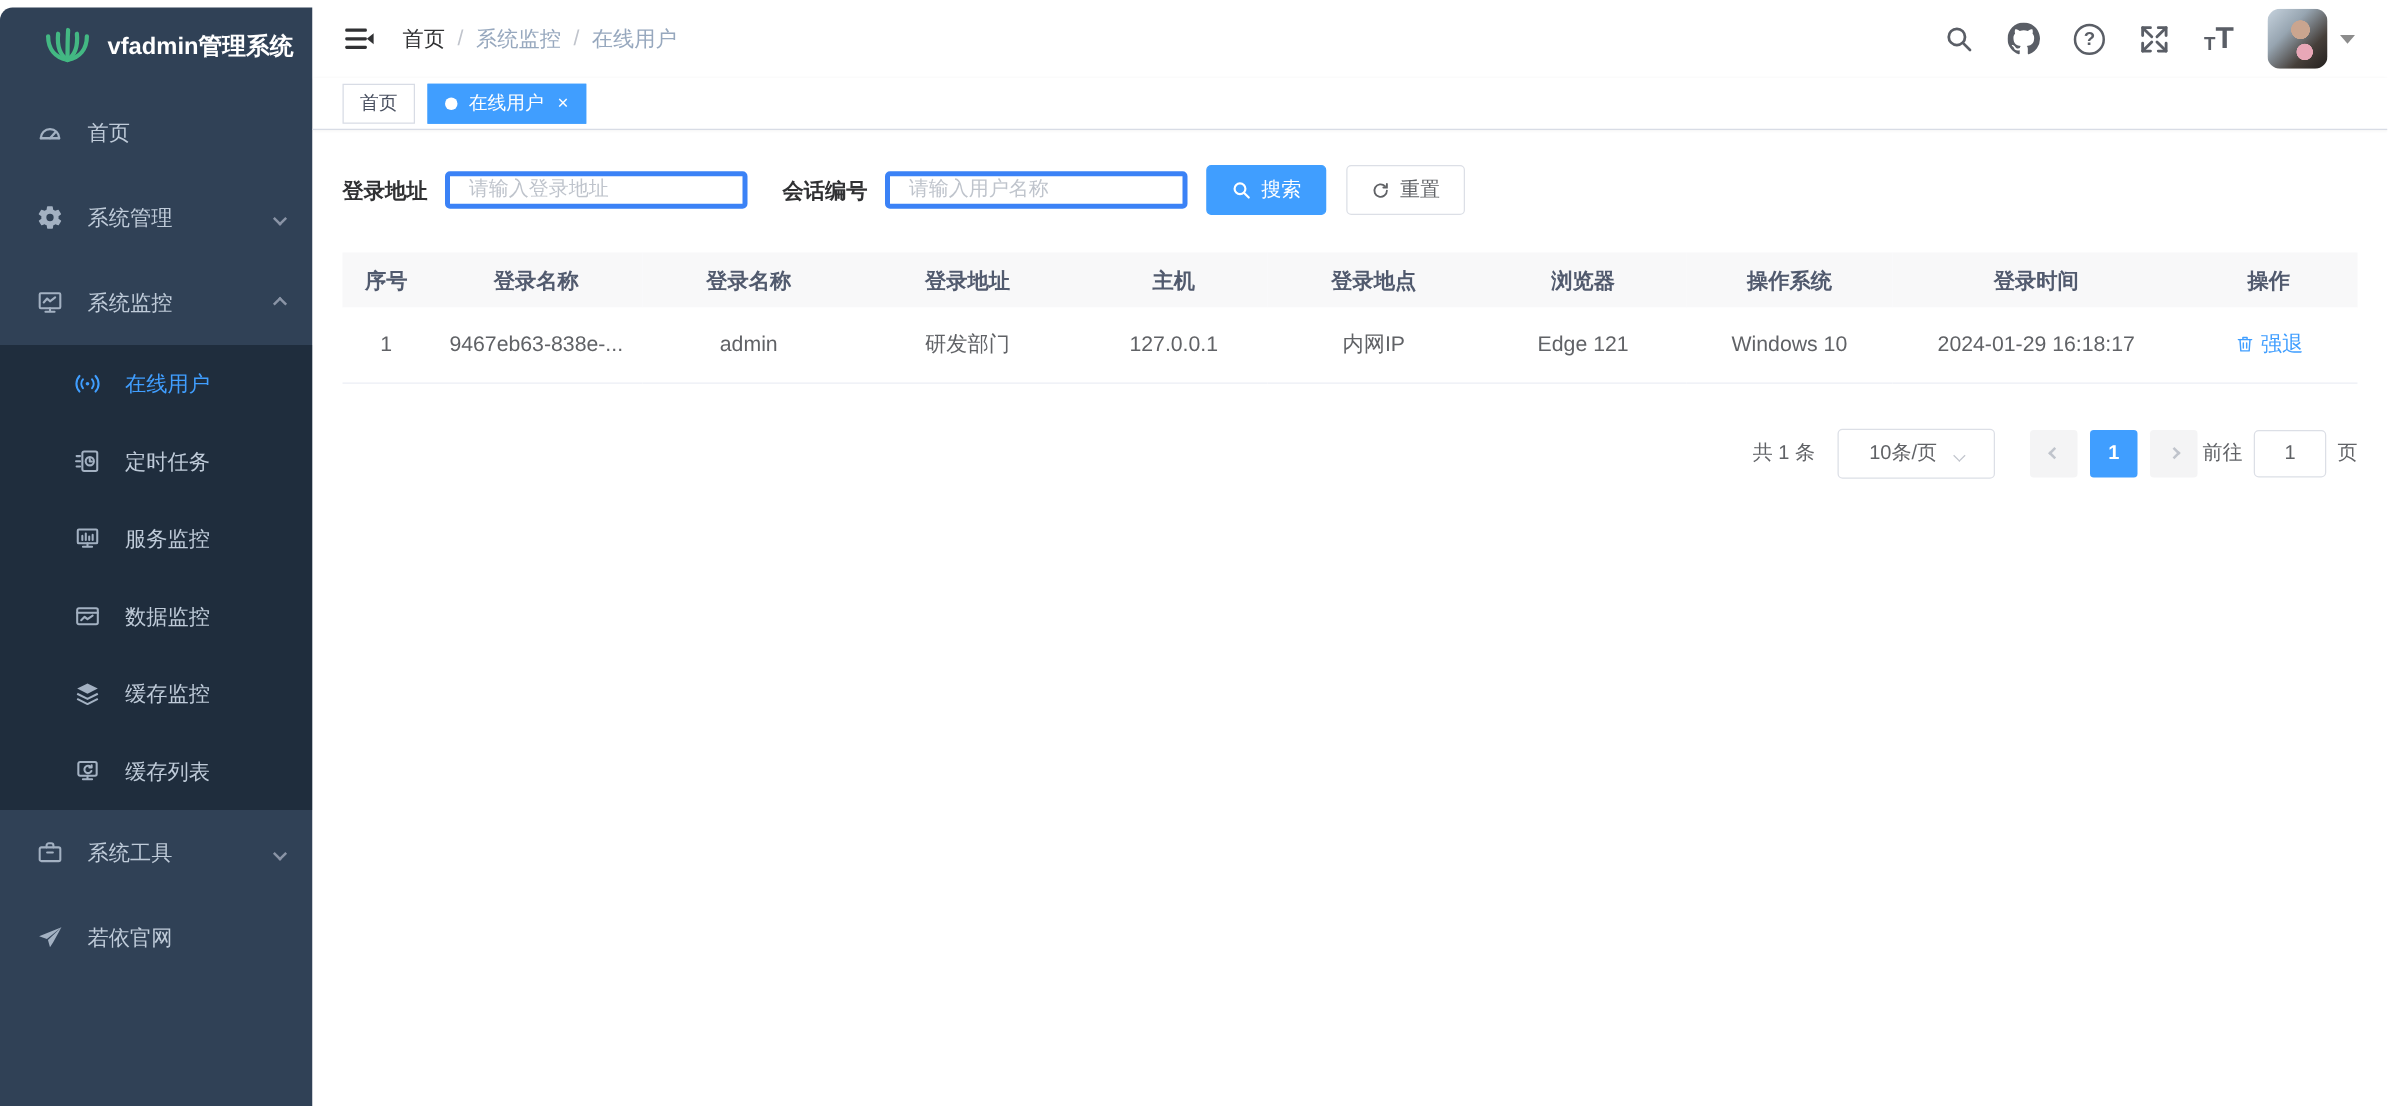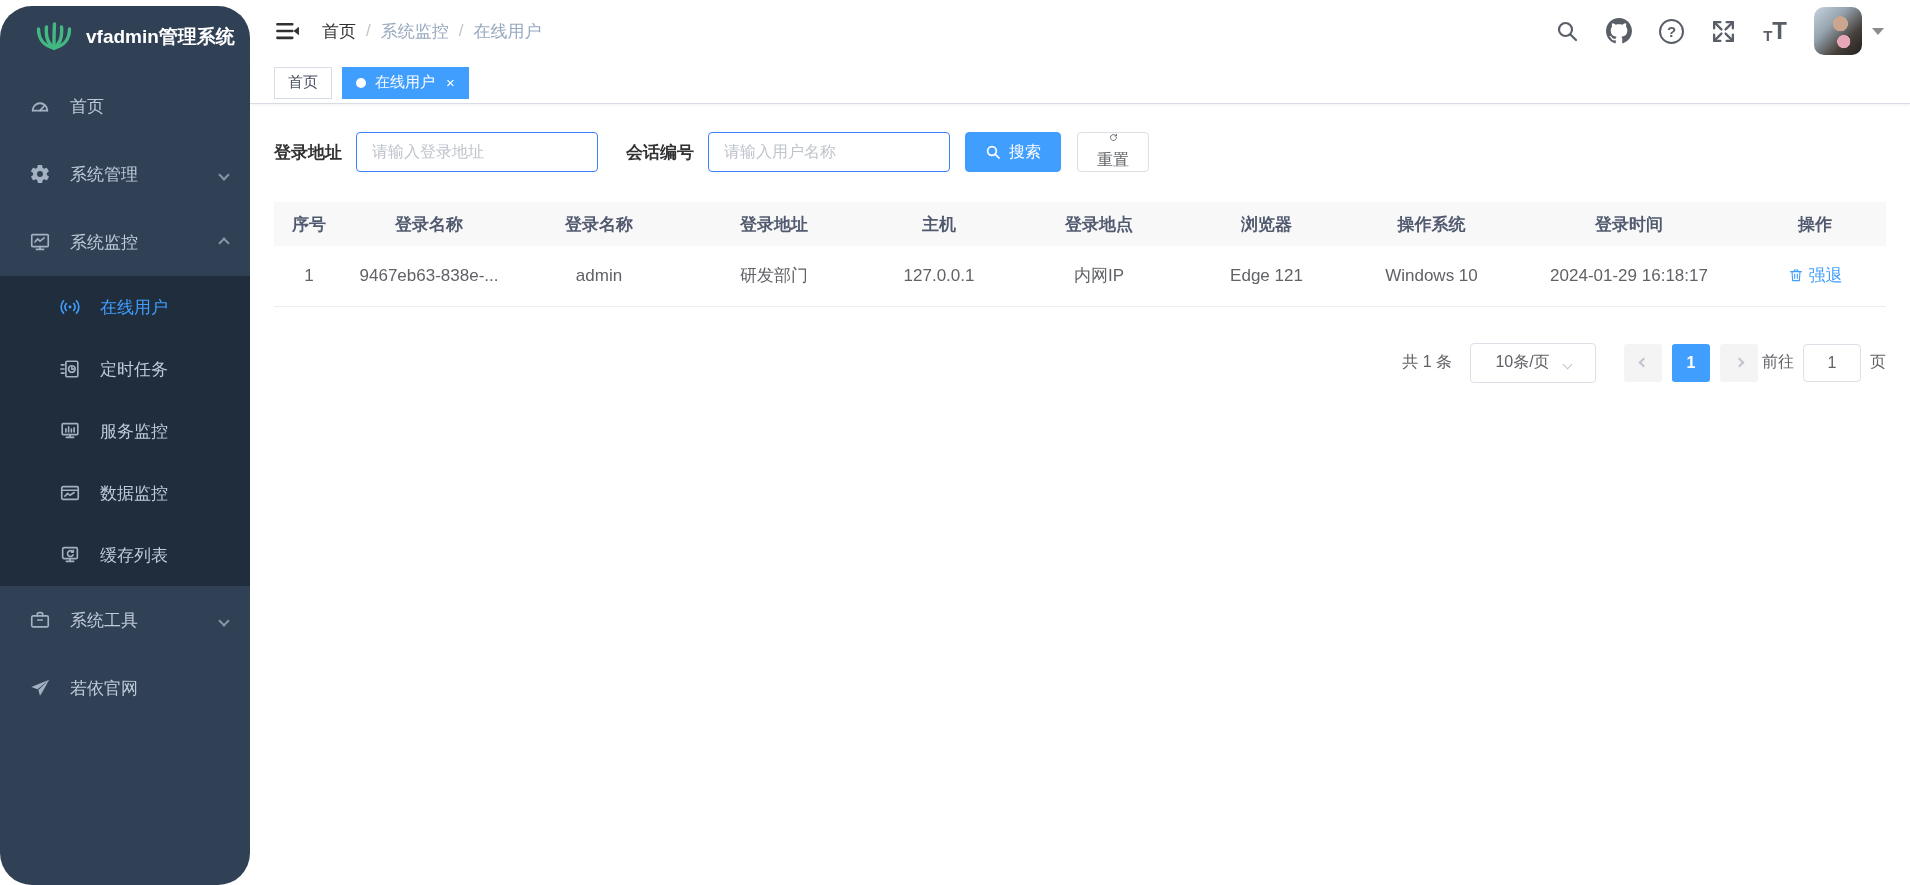--- a/index.html
+++ b/index.html
@@ -2,21 +2,21 @@
 <html><head>
 <meta charset="utf-8">
 <style>
   * { margin:0; padding:0; box-sizing:border-box; }
   html,body { width:1910px; height:885px; overflow:hidden; background:#fff;
               font-family:"Liberation Sans","DejaVu Sans",sans-serif; }
   .app { position:relative; width:1910px; height:885px; }
 
   
   .sidebar { position:absolute; left:0; top:6px; bottom:0; width:250px;
-             background:#304156; border-top-left-radius:10px; overflow:hidden;border-radius:32px; }
+             background:#304156; border-top-left-radius:10px; overflow:hidden; }
   .logo-row { height:62px; display:flex; align-items:center; padding-left:36px; }
   .logo-title { color:#fff; font-weight:bold; font-size:19px; margin-left:14px; white-space:nowrap; }
   .menu { margin-top:4px; }
   .menu-item { height:68px; display:flex; align-items:center; padding:0 22px 0 28px;
                color:#bfcbd9; font-size:17px; cursor:pointer; }
   .menu-item .mi-icon { width:24px; height:24px; margin-right:18px; color:#a3b1c2;
                         display:flex; align-items:center; justify-content:center; flex:none; }
   .submenu { background:#1f2d3d; }
   .submenu .menu-item { height:62px; padding-left:58px; }
   .menu-item.active, .menu-item.active .mi-icon { color:#409eff; }
@@ -59,29 +59,29 @@
   .tag { height:32px; display:inline-flex; align-items:center; padding:0 13px;
          border:1px solid #d8dce5; background:#fff; color:#495060; font-size:15px; cursor:pointer; }
   .tag.active { background:#409eff; border-color:#409eff; color:#fff; }
   .tag .dot { width:10px; height:10px; border-radius:50%; background:#fff; margin-right:9px; }
   .tag .close { margin-left:11px; font-size:15px; line-height:1; cursor:pointer; }
 
   
   .content { padding:28px 24px 0 24px; }
   .filter-row { display:flex; align-items:center; margin-bottom:30px; }
   .f-label { font-weight:bold; color:#303133; font-size:17px; margin-right:14px; white-space:nowrap; }
-  .f-input { width:242px; height:40px; border:1px solid #3b82f6; border-radius:4px;
+  .f-input { width:242px; height:30px; border:4px solid #3b82f6; border-radius:4px;
              padding:0 15px; font-size:16px; color:#606266; outline:none; }
   .f-input::placeholder { color:#bfc4cc; }
   .gap1 { margin-right:28px; }
   .gap2 { margin-right:15px; }
   .btn { height:40px; border-radius:4px; font-size:16px; display:inline-flex;
          align-items:center; gap:8px; padding:0 19px; cursor:pointer; }
   .btn-primary { background:#409eff; border:1px solid #409eff; color:#fff; }
-  .btn-plain { background:#fff; border:1px solid #dcdfe6; color:#606266; margin-left:16px;flex-direction:column; }
+  .btn-plain { background:#fff; border:1px solid #dcdfe6; color:#606266; margin-left:16px; }
 
   table { width:100%; table-layout:fixed; border-collapse:collapse; }
   thead th { background:#f8f8f9; height:44px; font-size:17px; font-weight:bold;
              color:#515a6e; text-align:center; }
   tbody td { height:60px; font-size:17px; color:#606266; text-align:center;
              border-bottom:1px solid #ebeef5; background:#fff; }
   .op-link { color:#409eff; display:inline-flex; align-items:center; gap:5px; cursor:pointer; }
 
   .pager { display:flex; align-items:center; justify-content:flex-end;
            margin-top:36px; font-size:16px; color:#606266; }
@@ -187,20 +187,30 @@
         </div>
         <div class="menu-item">
           <span class="mi-icon">
             <svg width="22" height="22" viewBox="0 0 24 24" fill="none" stroke="currentColor" stroke-width="1.8" stroke-linecap="round" stroke-linejoin="round">
               <rect x="3" y="5" width="18" height="14" rx="1.5"></rect>
                 <path d="M3 9h18"></path>
               <polyline points="6.5,15.5 9.5,12.5 12,14.5 16.5,11.5"></polyline>
             </svg>
           </span>
           <span>数据监控</span>
+        </div>
+        <div class="menu-item">
+          <span class="mi-icon">
+            <svg width="22" height="22" viewBox="0 0 24 24" fill="none" stroke="currentColor" stroke-width="1.8" stroke-linejoin="round">
+              <path d="M12 3 21 7.5 12 12 3 7.5z" fill="currentColor" stroke="none"></path>
+              <path d="M3 12l9 4.5 9-4.5"></path>
+                <path d="M3 16.5 12 21l9-4.5"></path>
+            </svg>
+          </span>
+          <span>缓存监控</span>
         </div>
         <div class="menu-item">
           <span class="mi-icon">
             <svg width="22" height="22" viewBox="0 0 24 24" fill="none" stroke="currentColor" stroke-width="1.8" stroke-linecap="round" stroke-linejoin="round">
               <rect x="4" y="4" width="16" height="12" rx="1.5"></rect>
               <path d="M14.8 8.2a3.2 3.2 0 1 0 .6 3.6"></path>
                 <path d="M15.6 6.8v2h-2"></path>
               <path d="M12 16v3M8 19h8"></path>
             </svg>
           </span>

